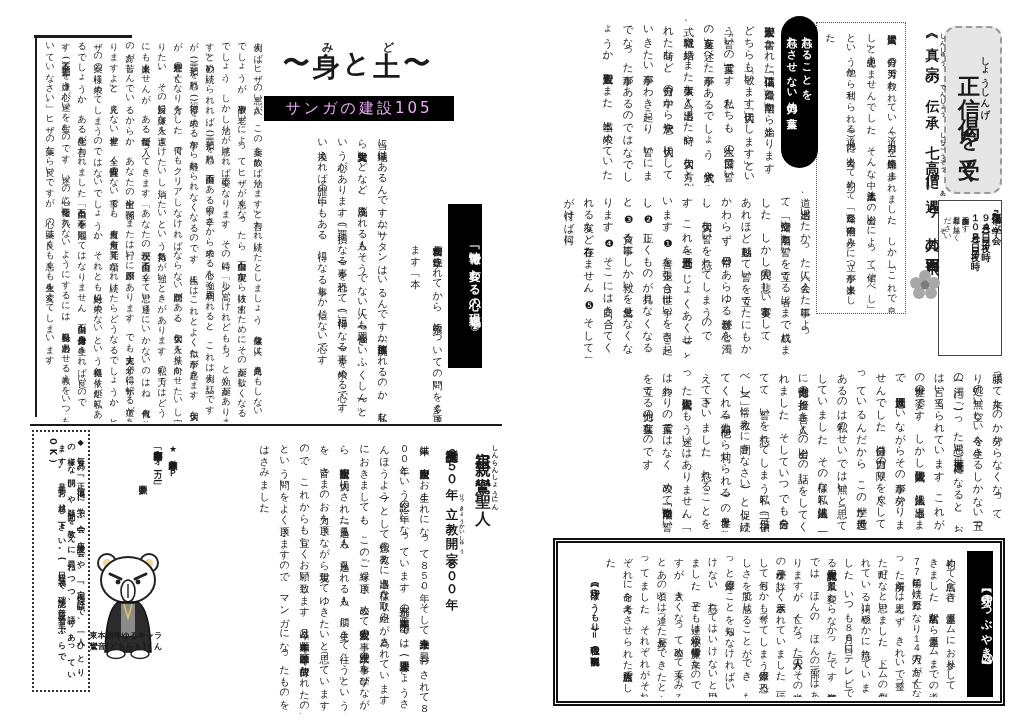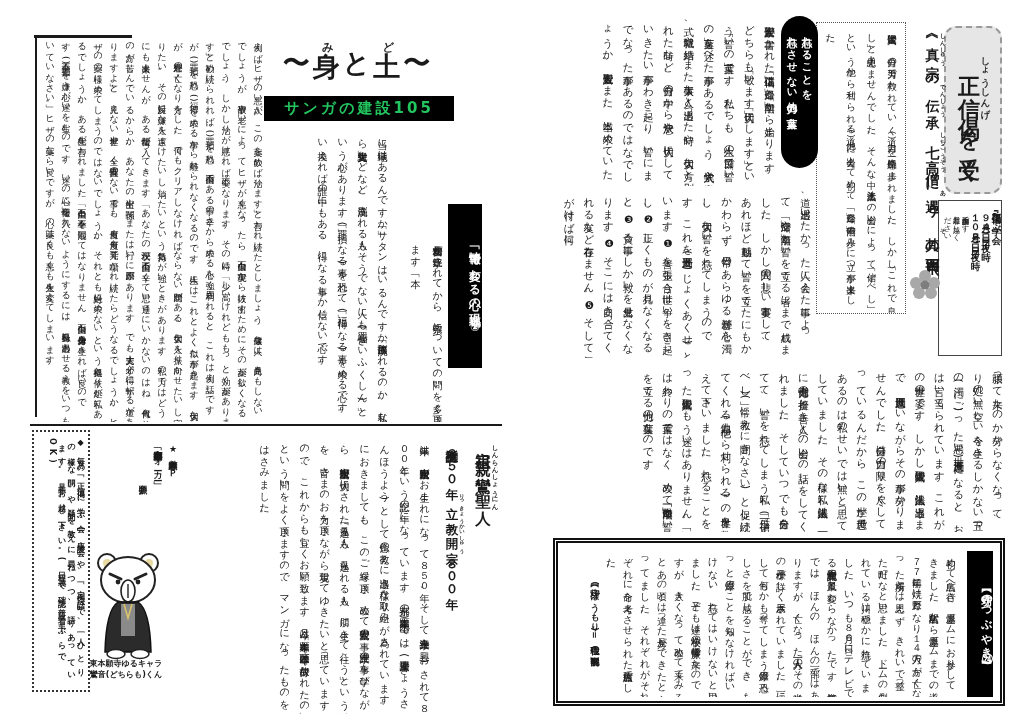--- a/index.html
+++ b/index.html
@@ -51,40 +51,40 @@
   .tsubu-body{position:absolute;right:40px;top:8px;width:398px;height:146px;font-size:9.8px;line-height:17px;letter-spacing:.1px;}
   .tsubu-sign{display:block;padding-top:30px;font-size:9px;font-weight:bold;}
   
   .corner-h{left:34px;top:35px;width:98px;height:3px;background:#1a1a1a;}
   .corner-v{left:35px;top:35px;width:1.6px;height:382px;background:#1a1a1a;}
   .lp-title{
     left:258px;top:32px;width:200px;height:62px;display:flex;align-items:center;justify-content:center;
     font-size:27px;font-weight:bold;letter-spacing:3px;
   }
   .lp-banner{
-    left:264px;top:96px;width:190px;height:25px;background:#000;color:#22c55e;display:flex;
-    align-items:center;justify-content:center;font-size:15px;font-weight:bold;letter-spacing:3px;
+    left:264px;top:96px;width:190px;height:25px;background:#000;color:#f0abfc;display:flex;
+    align-items:center;justify-content:center;font-size:15px;font-weight:normal;letter-spacing:3px;
   }
   .lp-side-banner{
     left:448px;top:204px;width:34px;height:164px;background:#000;color:#fff;display:flex;
     justify-content:center;font-size:11.5px;font-weight:bold;letter-spacing:1px;padding-top:4px;box-sizing:border-box;
   }
   .lp-colA{left:392px;top:238px;width:56px;height:184px;font-size:10px;line-height:22px;}
   .lp-colB{left:264px;top:132px;width:128px;height:290px;font-size:10px;line-height:20px;}
   .lp-colC{left:40px;top:36px;width:226px;height:386px;font-size:9px;line-height:16px;letter-spacing:.2px;}
   .divider{left:30px;top:424px;width:472px;height:1.6px;background:#1a1a1a;}
   .sh-head{left:434px;top:440px;width:66px;height:272px;}
   .sh-head .c1{display:block;font-size:15.5px;font-weight:bold;line-height:34px;}
   .sh-head .c2{display:block;font-size:12.5px;font-weight:bold;line-height:28px;}
   .sh-body{left:206px;top:438px;width:228px;height:276px;font-size:10px;line-height:20px;letter-spacing:.2px;}
   .hp-note{left:132px;top:444px;width:48px;height:130px;font-size:9px;font-weight:bold;}
   .hp-note span{display:block;line-height:15px;}
   .hp-note .sansho{padding-top:34px;}
   .mascot{left:92px;top:548px;width:72px;height:112px;}
-  .mascot-caption{left:70px;top:658px;width:112px;text-align:center;font-size:8px;font-weight:bold;line-height:11px;}
+  .mascot-caption{left:70px;top:630px;width:112px;text-align:center;font-size:8px;font-weight:bold;line-height:11px;}
   .monthly-box{
     left:32px;top:430px;width:58px;height:262px;border:2px dotted #333;box-sizing:border-box;
     padding:6px 3px;font-size:8px;line-height:9.5px;letter-spacing:4px;font-weight:bold;
   }
 </style>
 </head>
 <body>
 
 <div class="abs masthead-box">
   <div class="v serif masthead-title"><ruby>正信偈<rt>しょうしんげ</rt></ruby><ruby>を受く<rt></rt></ruby></div>

